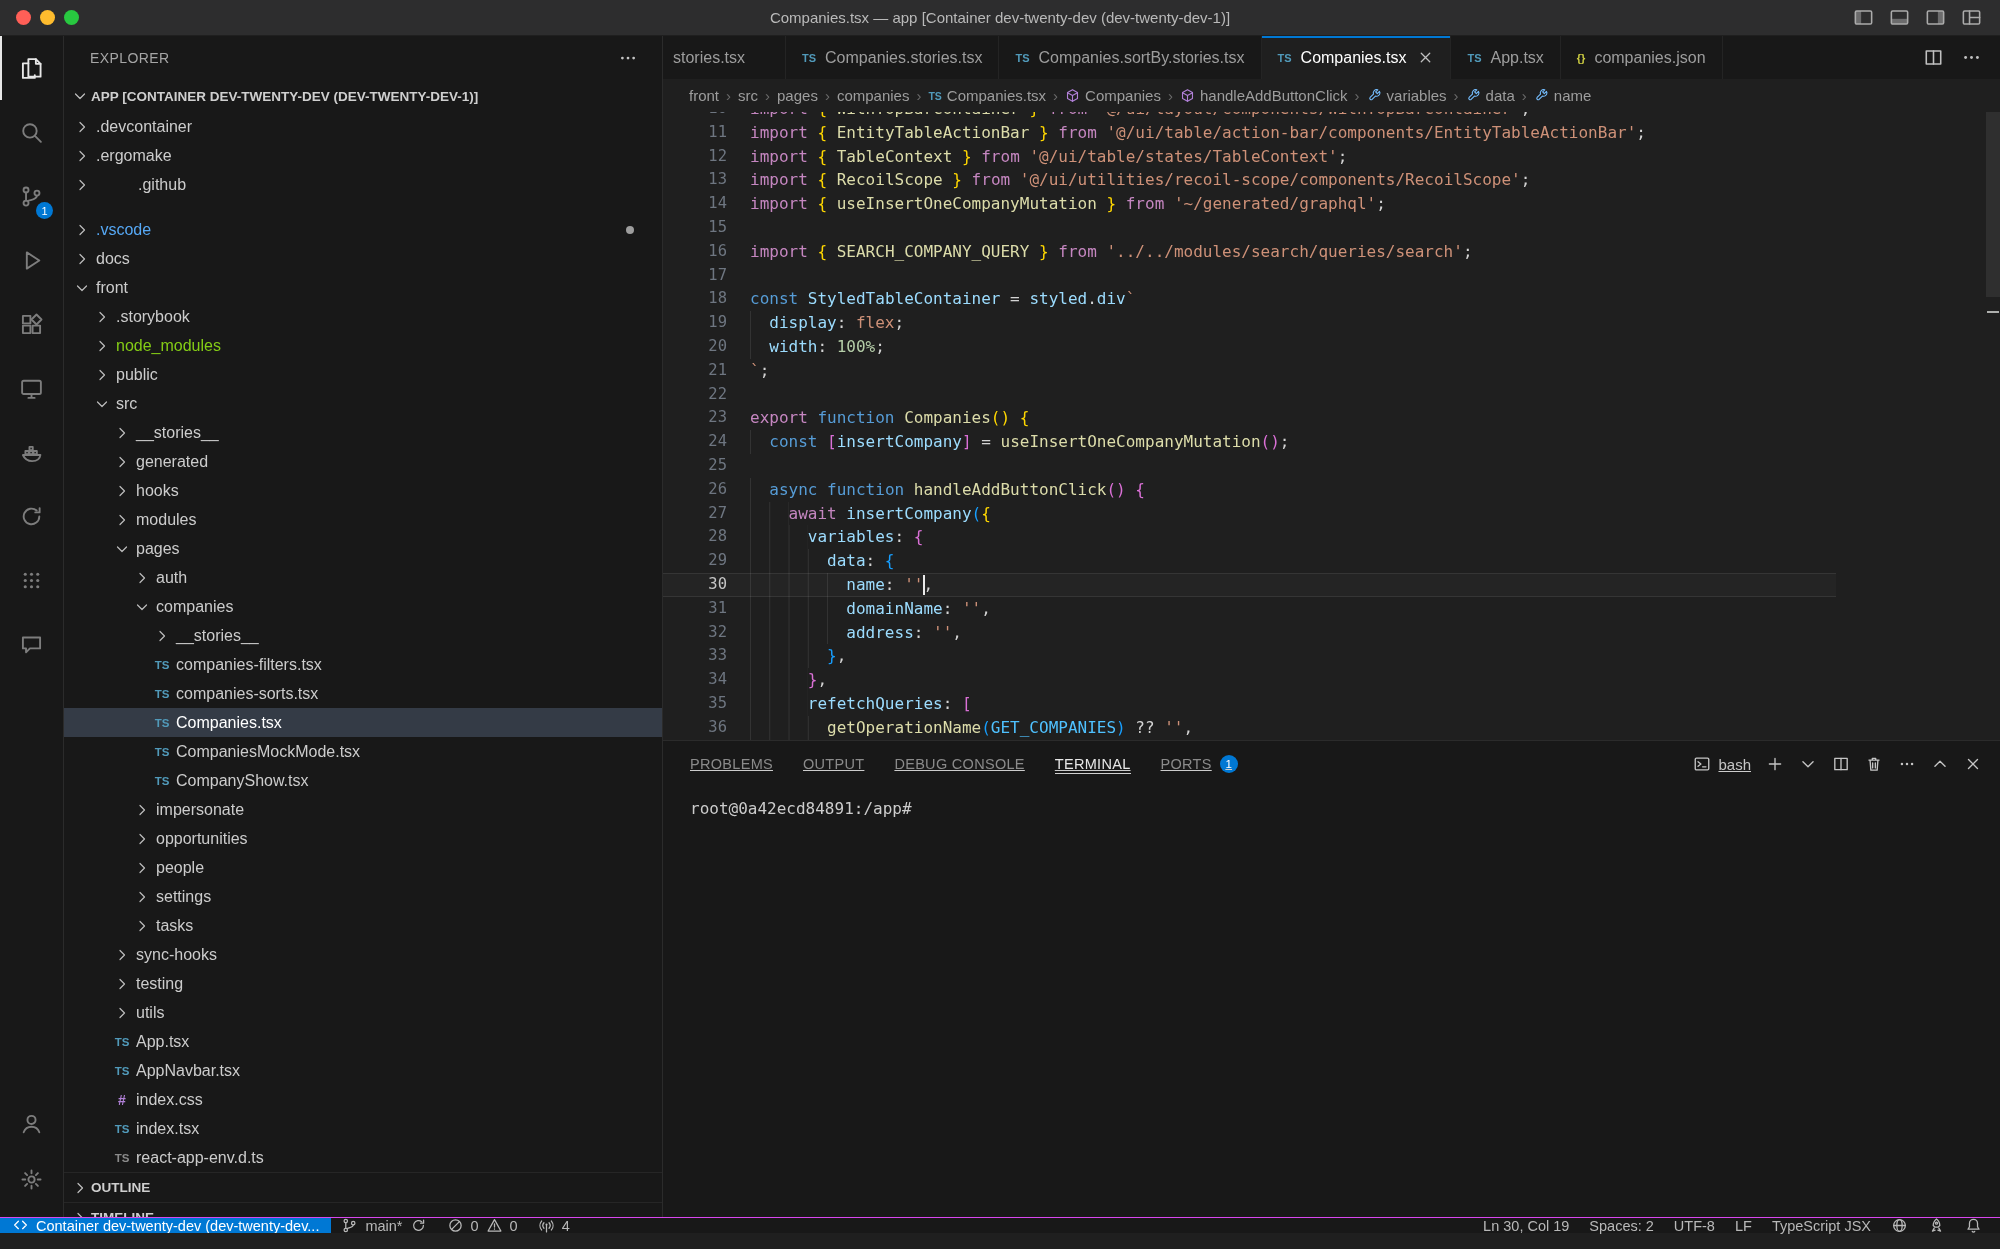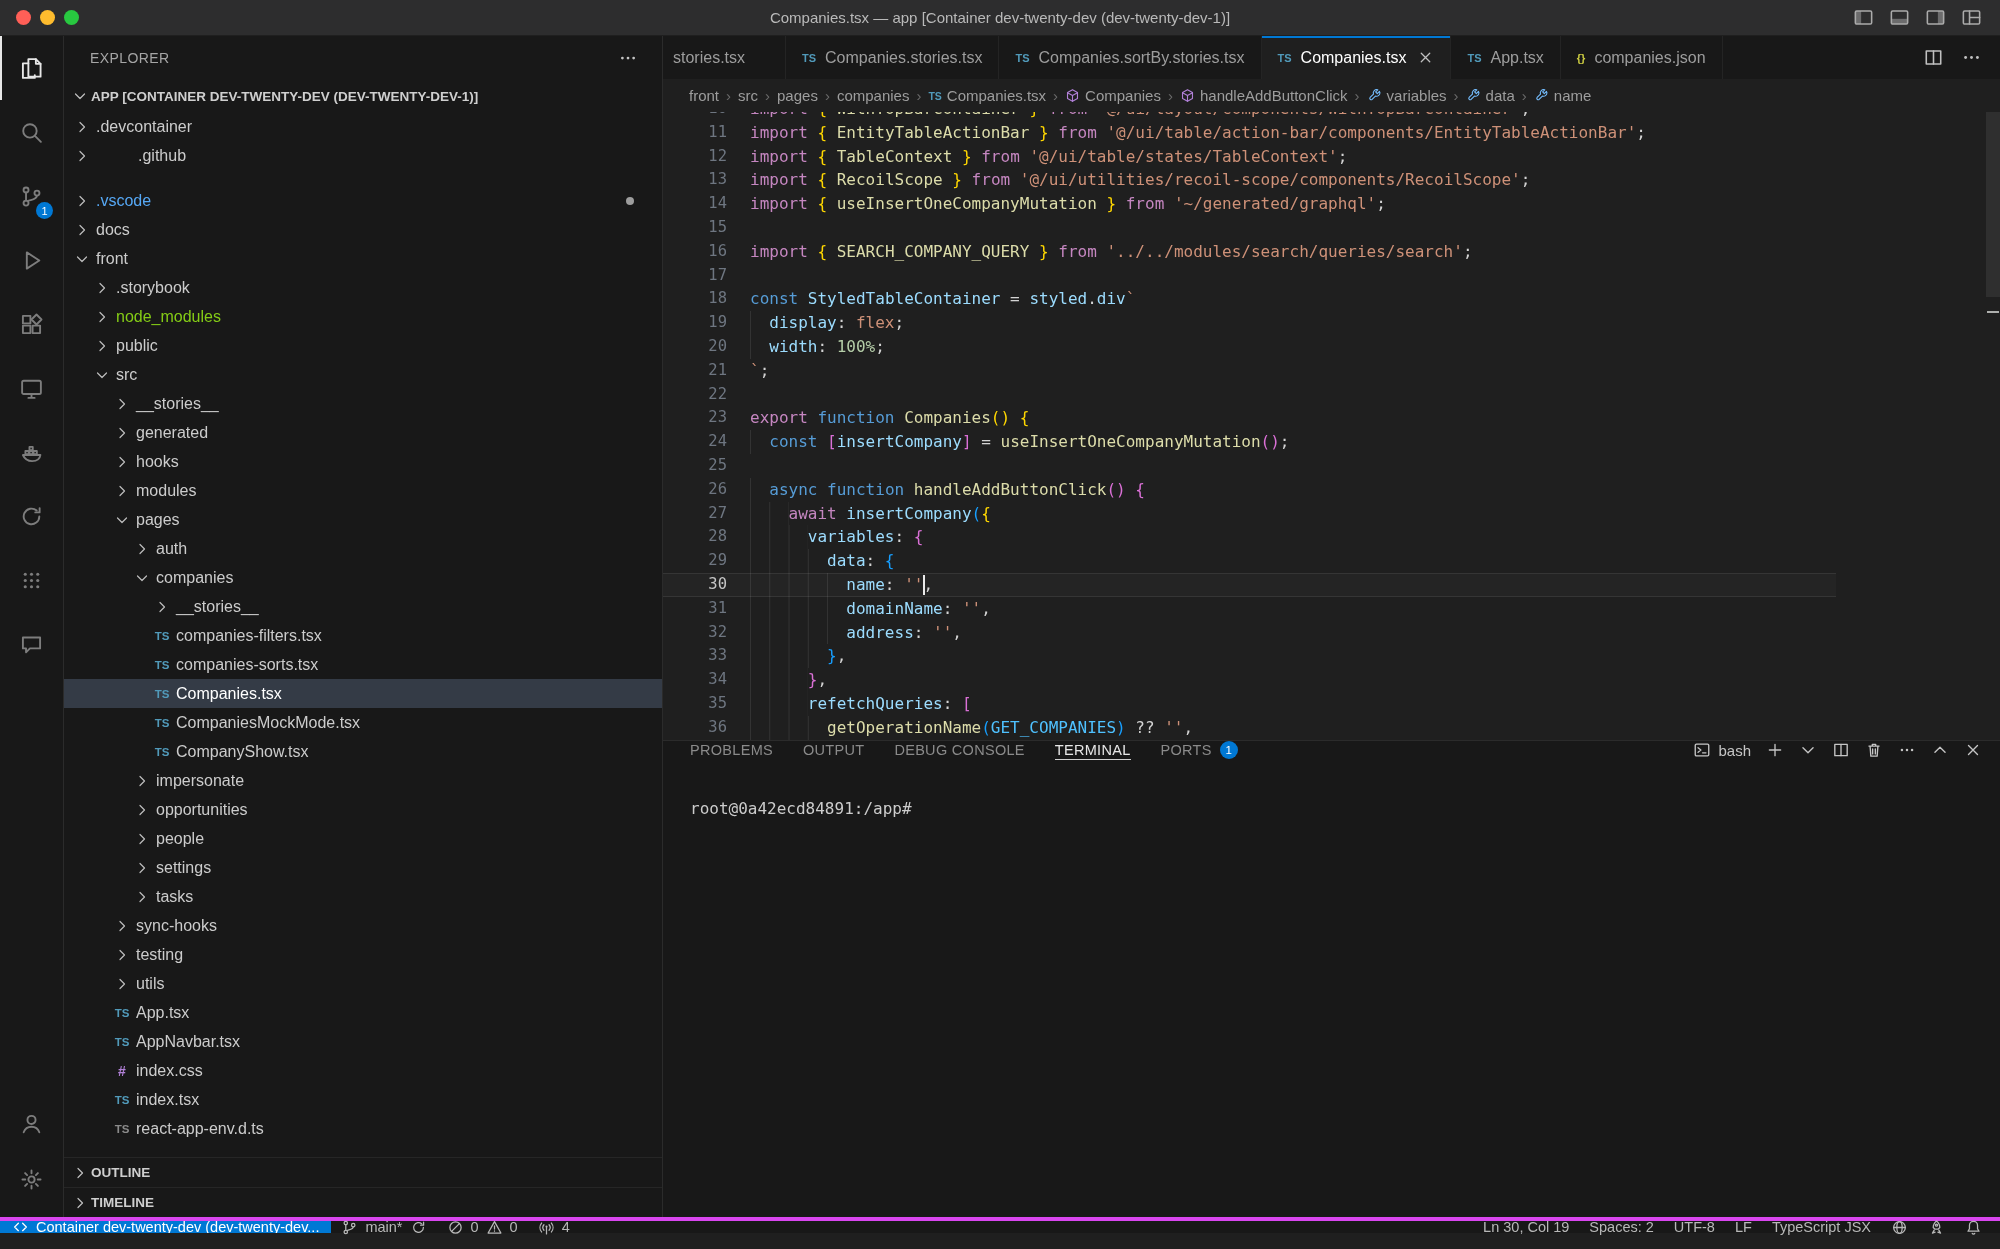--- a/index.html
+++ b/index.html
@@ -103,39 +103,39 @@
   .mm-row{height:3px;margin-bottom:1.5px;white-space:nowrap;overflow:hidden;}
   .scrollbar{width:14px;flex:none;position:relative;}
   .sb-thumb{position:absolute;top:0;left:0;width:14px;height:185px;
     background:rgba(121,121,121,.18);}
   .ruler-cursor{position:absolute;top:199px;left:1px;width:12px;height:2px;
     background:#aeafad;}
 
   
   .panel{height:477px;flex:none;border-top:1px solid #2b2b2b;background:#181818;
     display:flex;flex-direction:column;}
-  .panel-head{height:46px;flex:none;display:flex;align-items:flex-start;
-    padding:0 18px 0 27px;}
+  .panel-head{height:46px;flex:none;display:flex;align-items:center;
+    padding:0 18px 0 27px;text-decoration:underline;}
   .panel-tabs{display:flex;gap:30px;align-items:stretch;}
   .panel-tab{display:flex;align-items:center;gap:8px;font-size:14.5px;
     letter-spacing:.3px;color:#8a8a8a;border-bottom:1px solid transparent;}
   .panel-tab.active{color:#e7e7e7;border-bottom-color:#d0d0d0;}
   .panel-badge{background:#0078d4;color:#fff;font-size:11.5px;min-width:18px;
     height:18px;border-radius:9px;display:flex;align-items:center;
     justify-content:center;padding:0 4px;}
   .panel-toolbar{margin-left:auto;display:flex;align-items:center;gap:15px;
     color:#c5c5c5;font-size:15px;}
   .panel-toolbar .icon{width:20px;height:20px;}
   .bash-group{display:flex;align-items:center;gap:7px;}
   .bash-group .icon{width:18px;height:18px;}
   .terminal-body{font-family:"DejaVu Sans Mono",monospace;font-size:16px;
     color:#ccc;padding:12px 0 0 27px;}
 
   
-  .statusbar{height:16px;background:#181818;border-top:4px solid #d946ef;
+  .statusbar{height:16px;background:#181818;border-top:1px solid #d946ef;
     display:flex;align-items:stretch;font-size:14.5px;color:#b8b8b8;}
   .sb-left{display:flex;align-items:stretch;}
   .sb-right{margin-left:auto;display:flex;align-items:stretch;padding-right:8px;}
   .sb-item{display:flex;align-items:center;gap:7px;padding:0 10px;white-space:nowrap;}
   .sb-item .icon{width:17px;height:17px;}
   .sb-item.remote{background:#0078d4;color:#fff;padding:0 12px;max-width:392px;
     overflow:hidden;}
 </style>
 <style>.tk-k1{color:#C586C0}.tk-k2{color:#569CD6}.tk-f{color:#DCDCAA}.tk-v{color:#9CDCFE}.tk-s{color:#CE9178}.tk-n{color:#B5CEA8}.tk-p{color:#D4D4D4}.tk-b1{color:#FFD700}.tk-b2{color:#DA70D6}.tk-b3{color:#179FFF}.tk-c{color:#4FC1FF}.tk-w{color:#D4D4D4}</style></head>
 <body>
@@ -321,20 +321,30 @@
         <div class="tree-row" style="padding-left: 8px;">
           <span class="slot">
             <span class="icon">
               <svg viewBox="0 0 16 16">
                 <path d="M6 3.5L10.5 8L6 12.5"></path>
               </svg>
             </span>
           </span>
           <span class="tree-label">.devcontainer</span>
         </div>
+        <div class="tree-row" style="padding-left: 8px;">
+          <span class="slot">
+            <span class="icon">
+              <svg viewBox="0 0 16 16">
+                <path d="M6 3.5L10.5 8L6 12.5"></path>
+              </svg>
+            </span>
+          </span>
+          <span class="tree-label">.ergomake</span>
+        </div>
         <div class="tree-row" style="padding-left: 8px; gap: 42px;">
           <span class="slot">
             <span class="icon">
               <svg viewBox="0 0 16 16">
                 <path d="M6 3.5L10.5 8L6 12.5"></path>
               </svg>
             </span>
           </span>
           <span class="tree-label">.github</span>
         </div>

